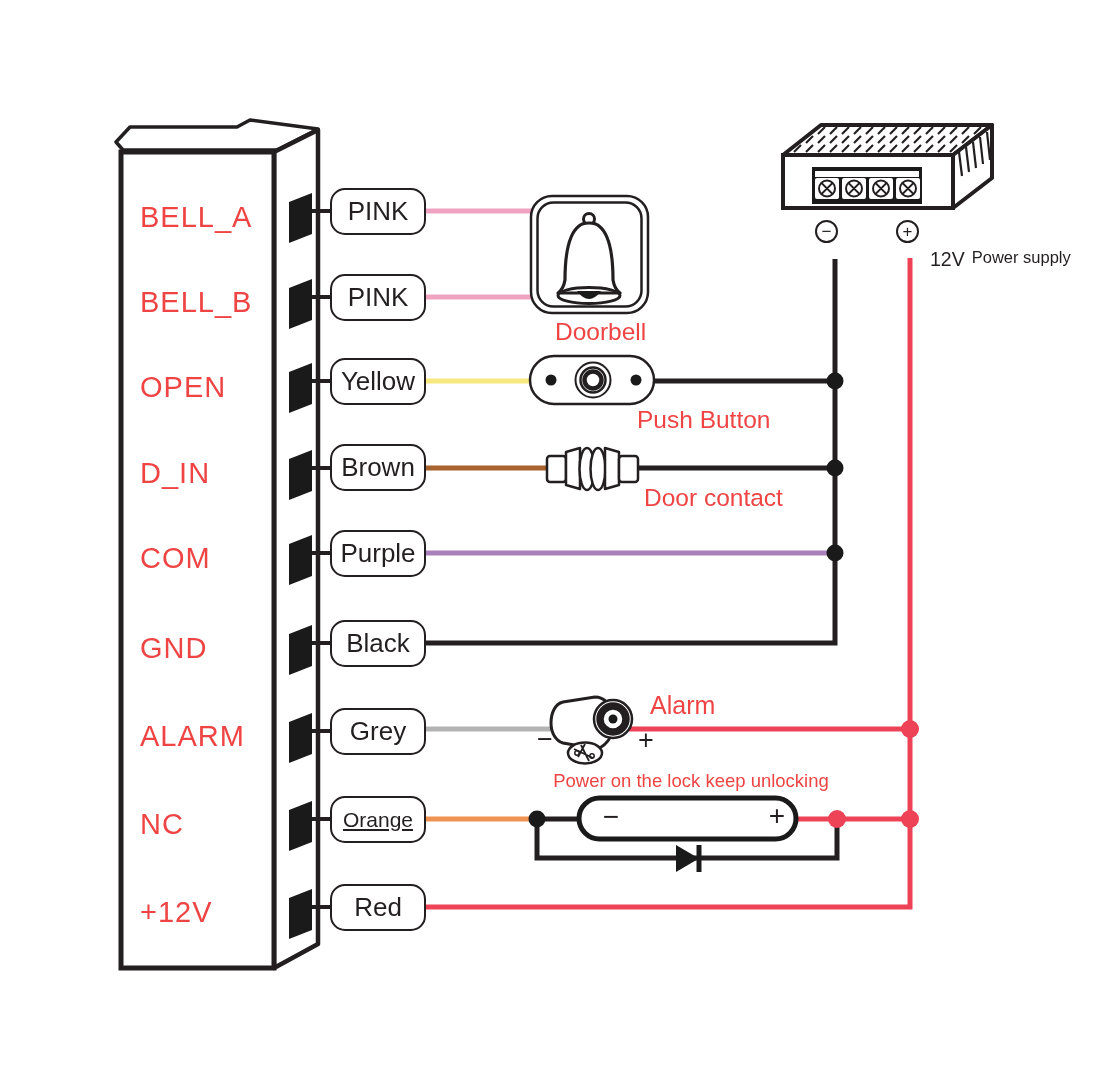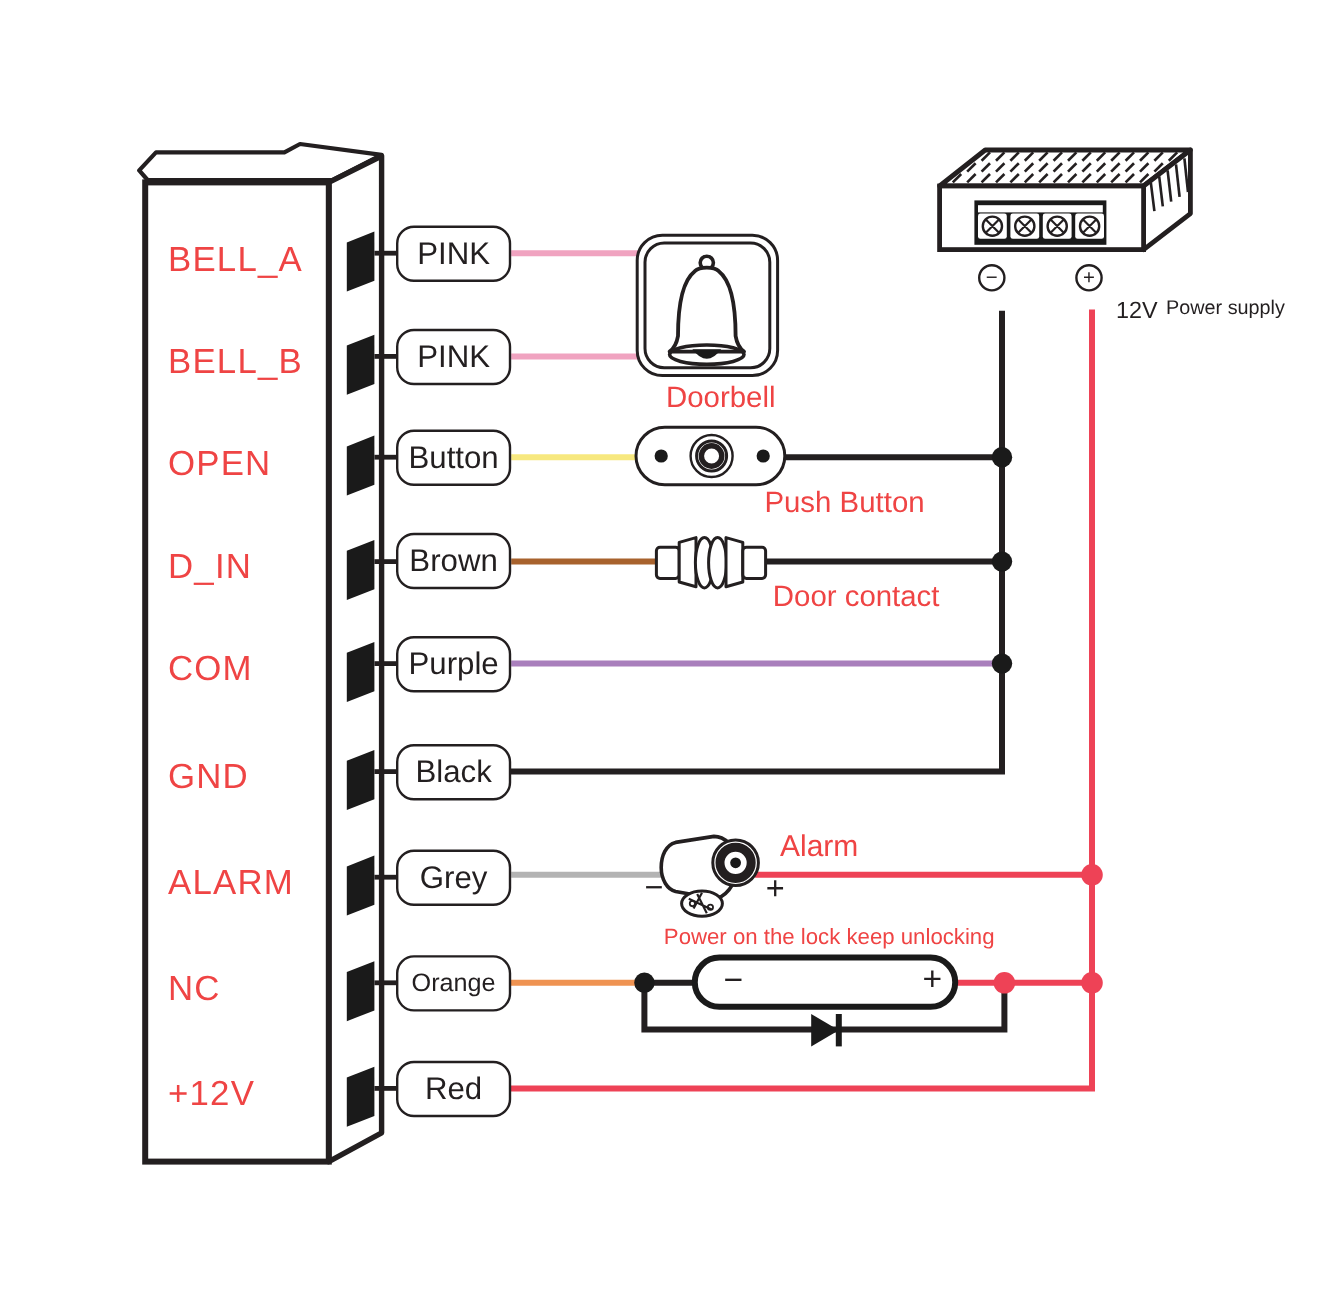--- a/index.html
+++ b/index.html
@@ -5,21 +5,21 @@
 <style>
   html,body{margin:0;padding:0;background:#fff;}
   #stage{position:relative;width:1106px;height:1078px;background:#fff;overflow:hidden;
          font-family:"Liberation Sans",sans-serif;color:#231f20;}
   #wires{position:absolute;left:0;top:0;}
   .txt{position:absolute;white-space:nowrap;color:#ef4444;}
   .tlabel{left:140px;height:32px;line-height:32px;font-size:29px;letter-spacing:1px;}
   .wbox{position:absolute;left:330px;width:96px;height:47px;border:2px solid #231f20;
         border-radius:15px;background:#fff;display:flex;align-items:center;justify-content:center;
         font-size:26px;box-sizing:border-box;}
-  .wbox.small{font-size:21px;}
+  .wbox.small{font-size:21px;text-decoration:underline;}
   .clabel{font-size:24.5px;text-align:right;}
   .sign{position:absolute;display:flex;align-items:center;justify-content:center;font-size:27px;}
   .pcircle{position:absolute;width:23px;height:23px;border:2.5px solid #231f20;border-radius:50%;
            display:flex;align-items:center;justify-content:center;font-size:17px;background:#fff;box-sizing:border-box;}
   .psu-label{position:absolute;left:930px;top:220px;display:flex;align-items:flex-start;margin-top:28px;}
   .psu-label .v{font-size:19.5px;}
   .psu-label .n{font-size:16.5px;margin-left:7px;}
 </style>
 </head>
 <body>
@@ -221,21 +221,21 @@
 <div class="txt tlabel" style="top:371px">OPEN</div>
 <div class="txt tlabel" style="top:457px">D_IN</div>
 <div class="txt tlabel" style="top:542px">COM</div>
 <div class="txt tlabel" style="top:632px">GND</div>
 <div class="txt tlabel" style="top:720px">ALARM</div>
 <div class="txt tlabel" style="top:808px">NC</div>
 <div class="txt tlabel" style="top:896px">+12V</div>
 
 <div class="wbox" style="top:188px">PINK</div>
 <div class="wbox" style="top:274px">PINK</div>
-<div class="wbox" style="top:358px">Button</div>
+<div class="wbox" style="top:358px">Yellow</div>
 <div class="wbox" style="top:444px">Brown</div>
 <div class="wbox" style="top:530px">Purple</div>
 <div class="wbox" style="top:620px">Black</div>
 <div class="wbox" style="top:708px">Grey</div>
 <div class="wbox small" style="top:796px">Orange</div>
 <div class="wbox" style="top:884px">Red</div>
 
 <div class="txt clabel" style="left:555px;top:318px;width:117px;text-align:left">Doorbell</div>
 <div class="txt clabel" style="left:637px;top:406px">Push Button</div>
 <div class="txt clabel" style="left:644px;top:484px">Door contact</div>

